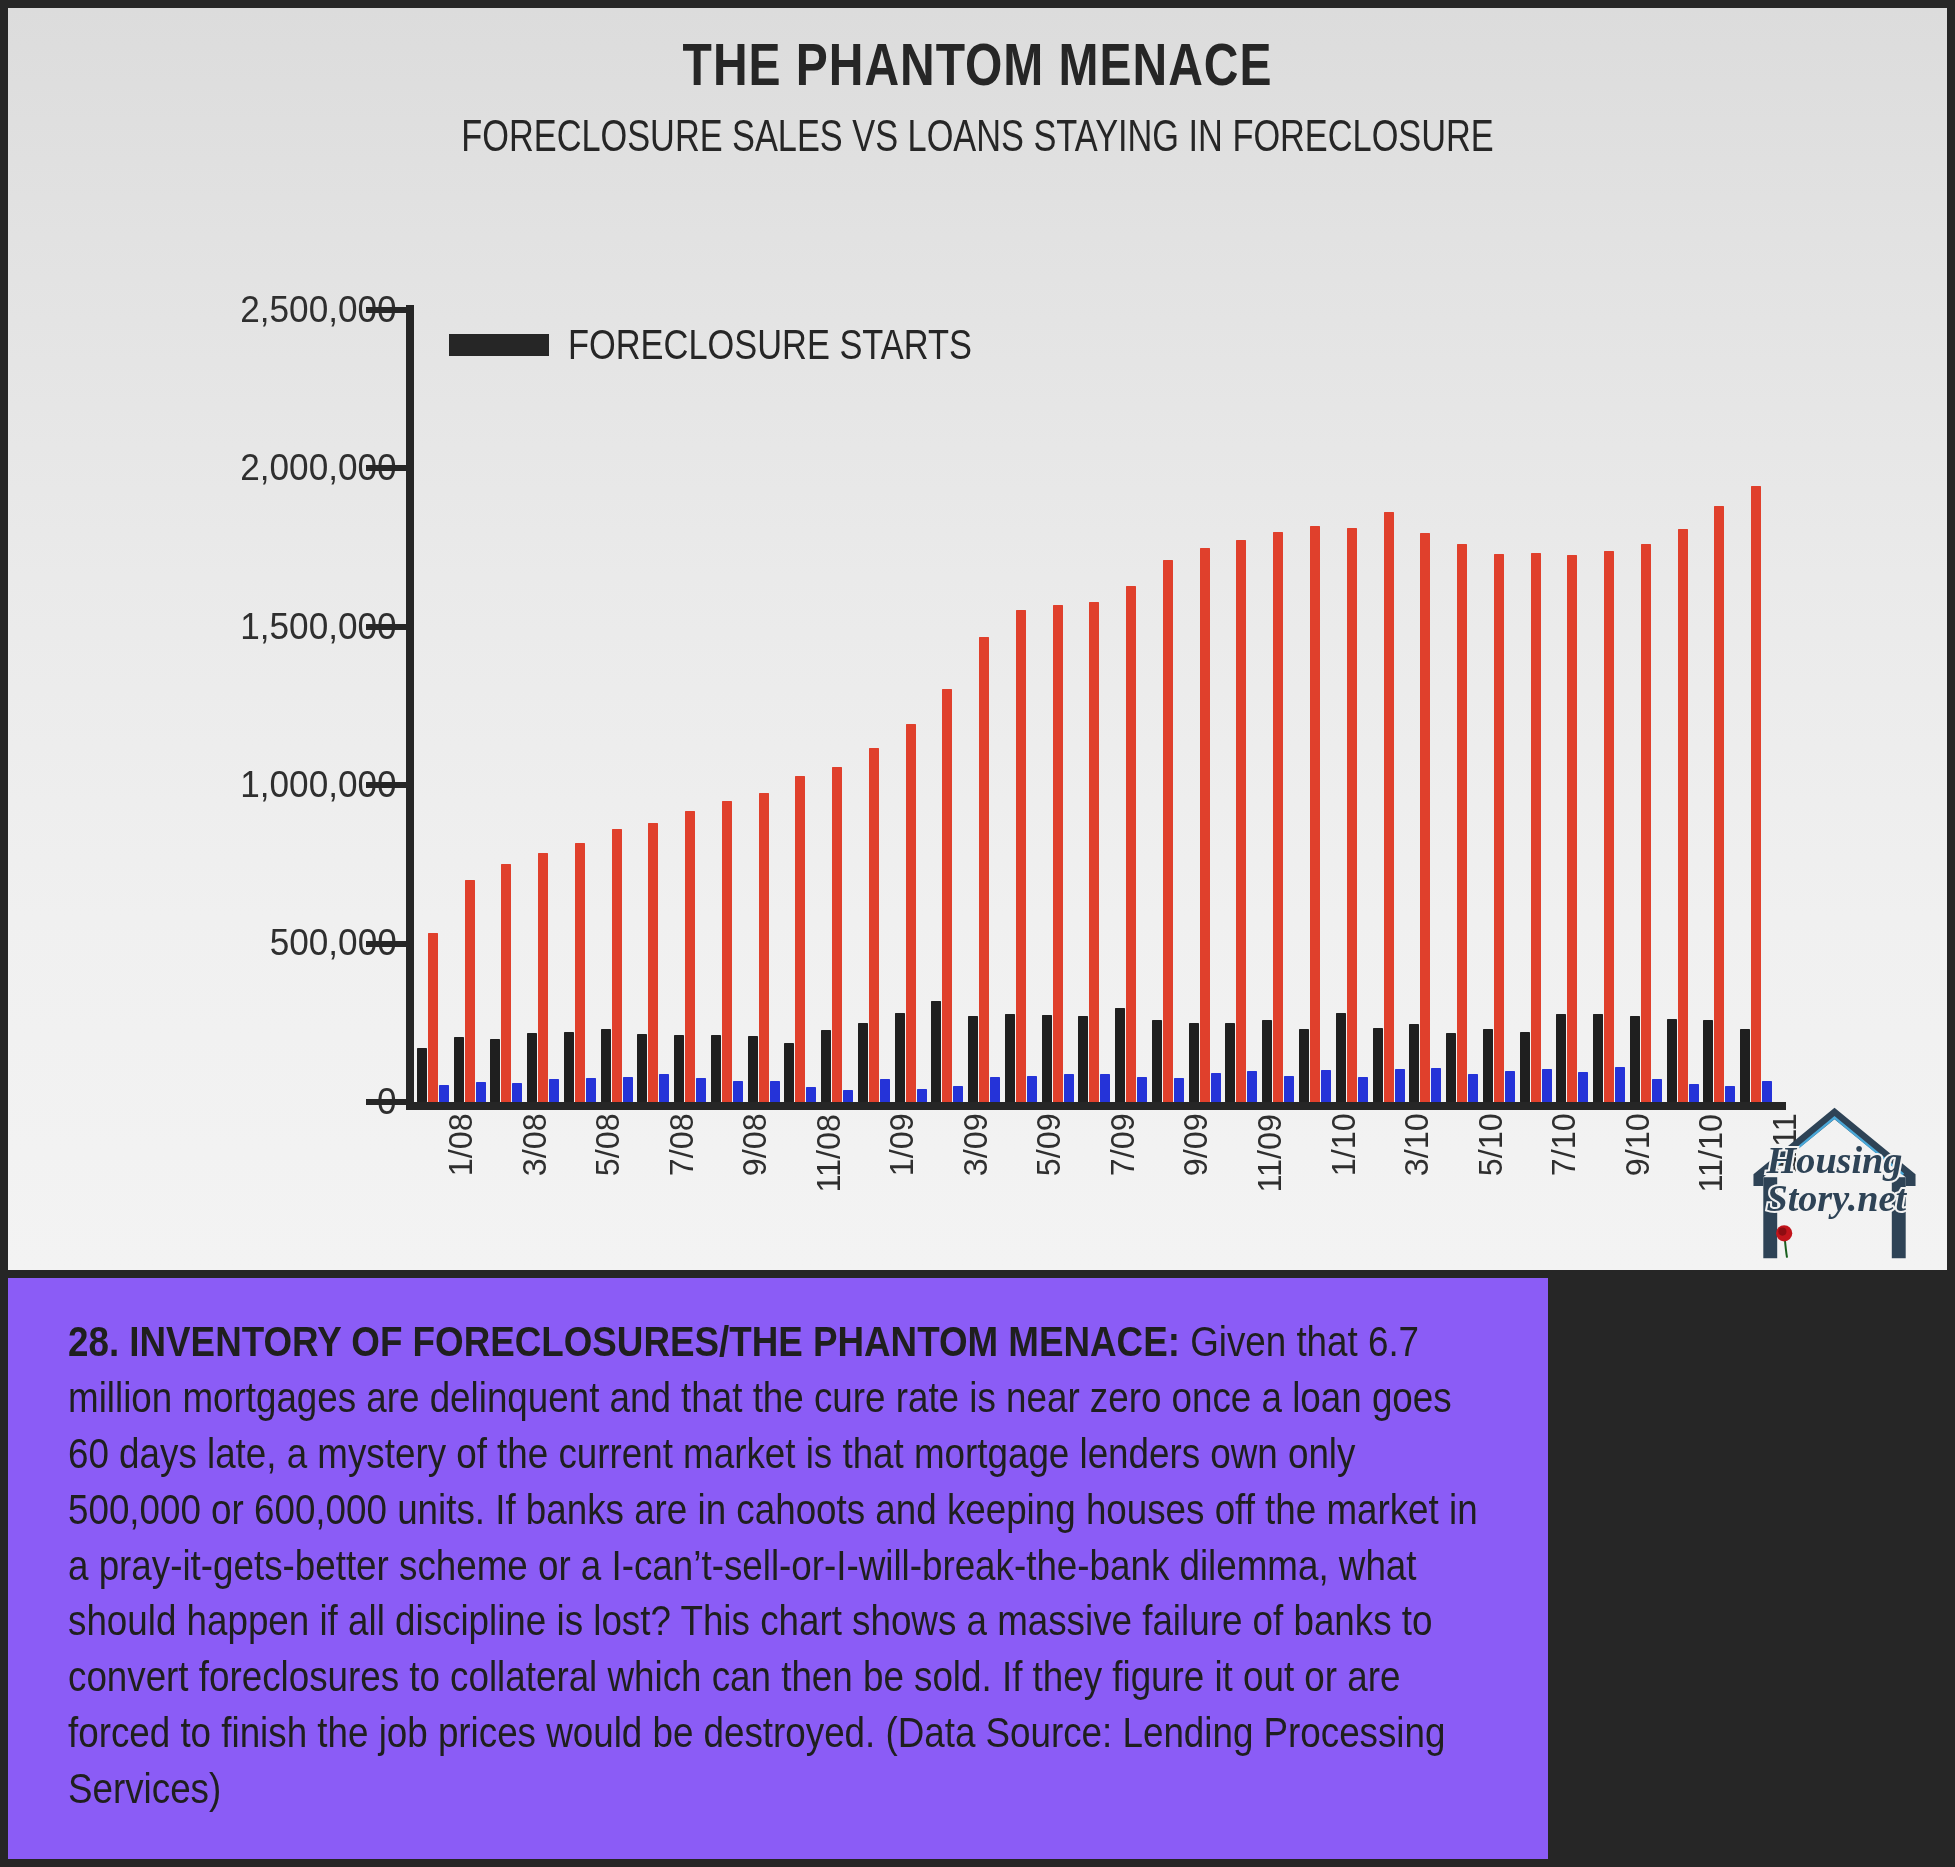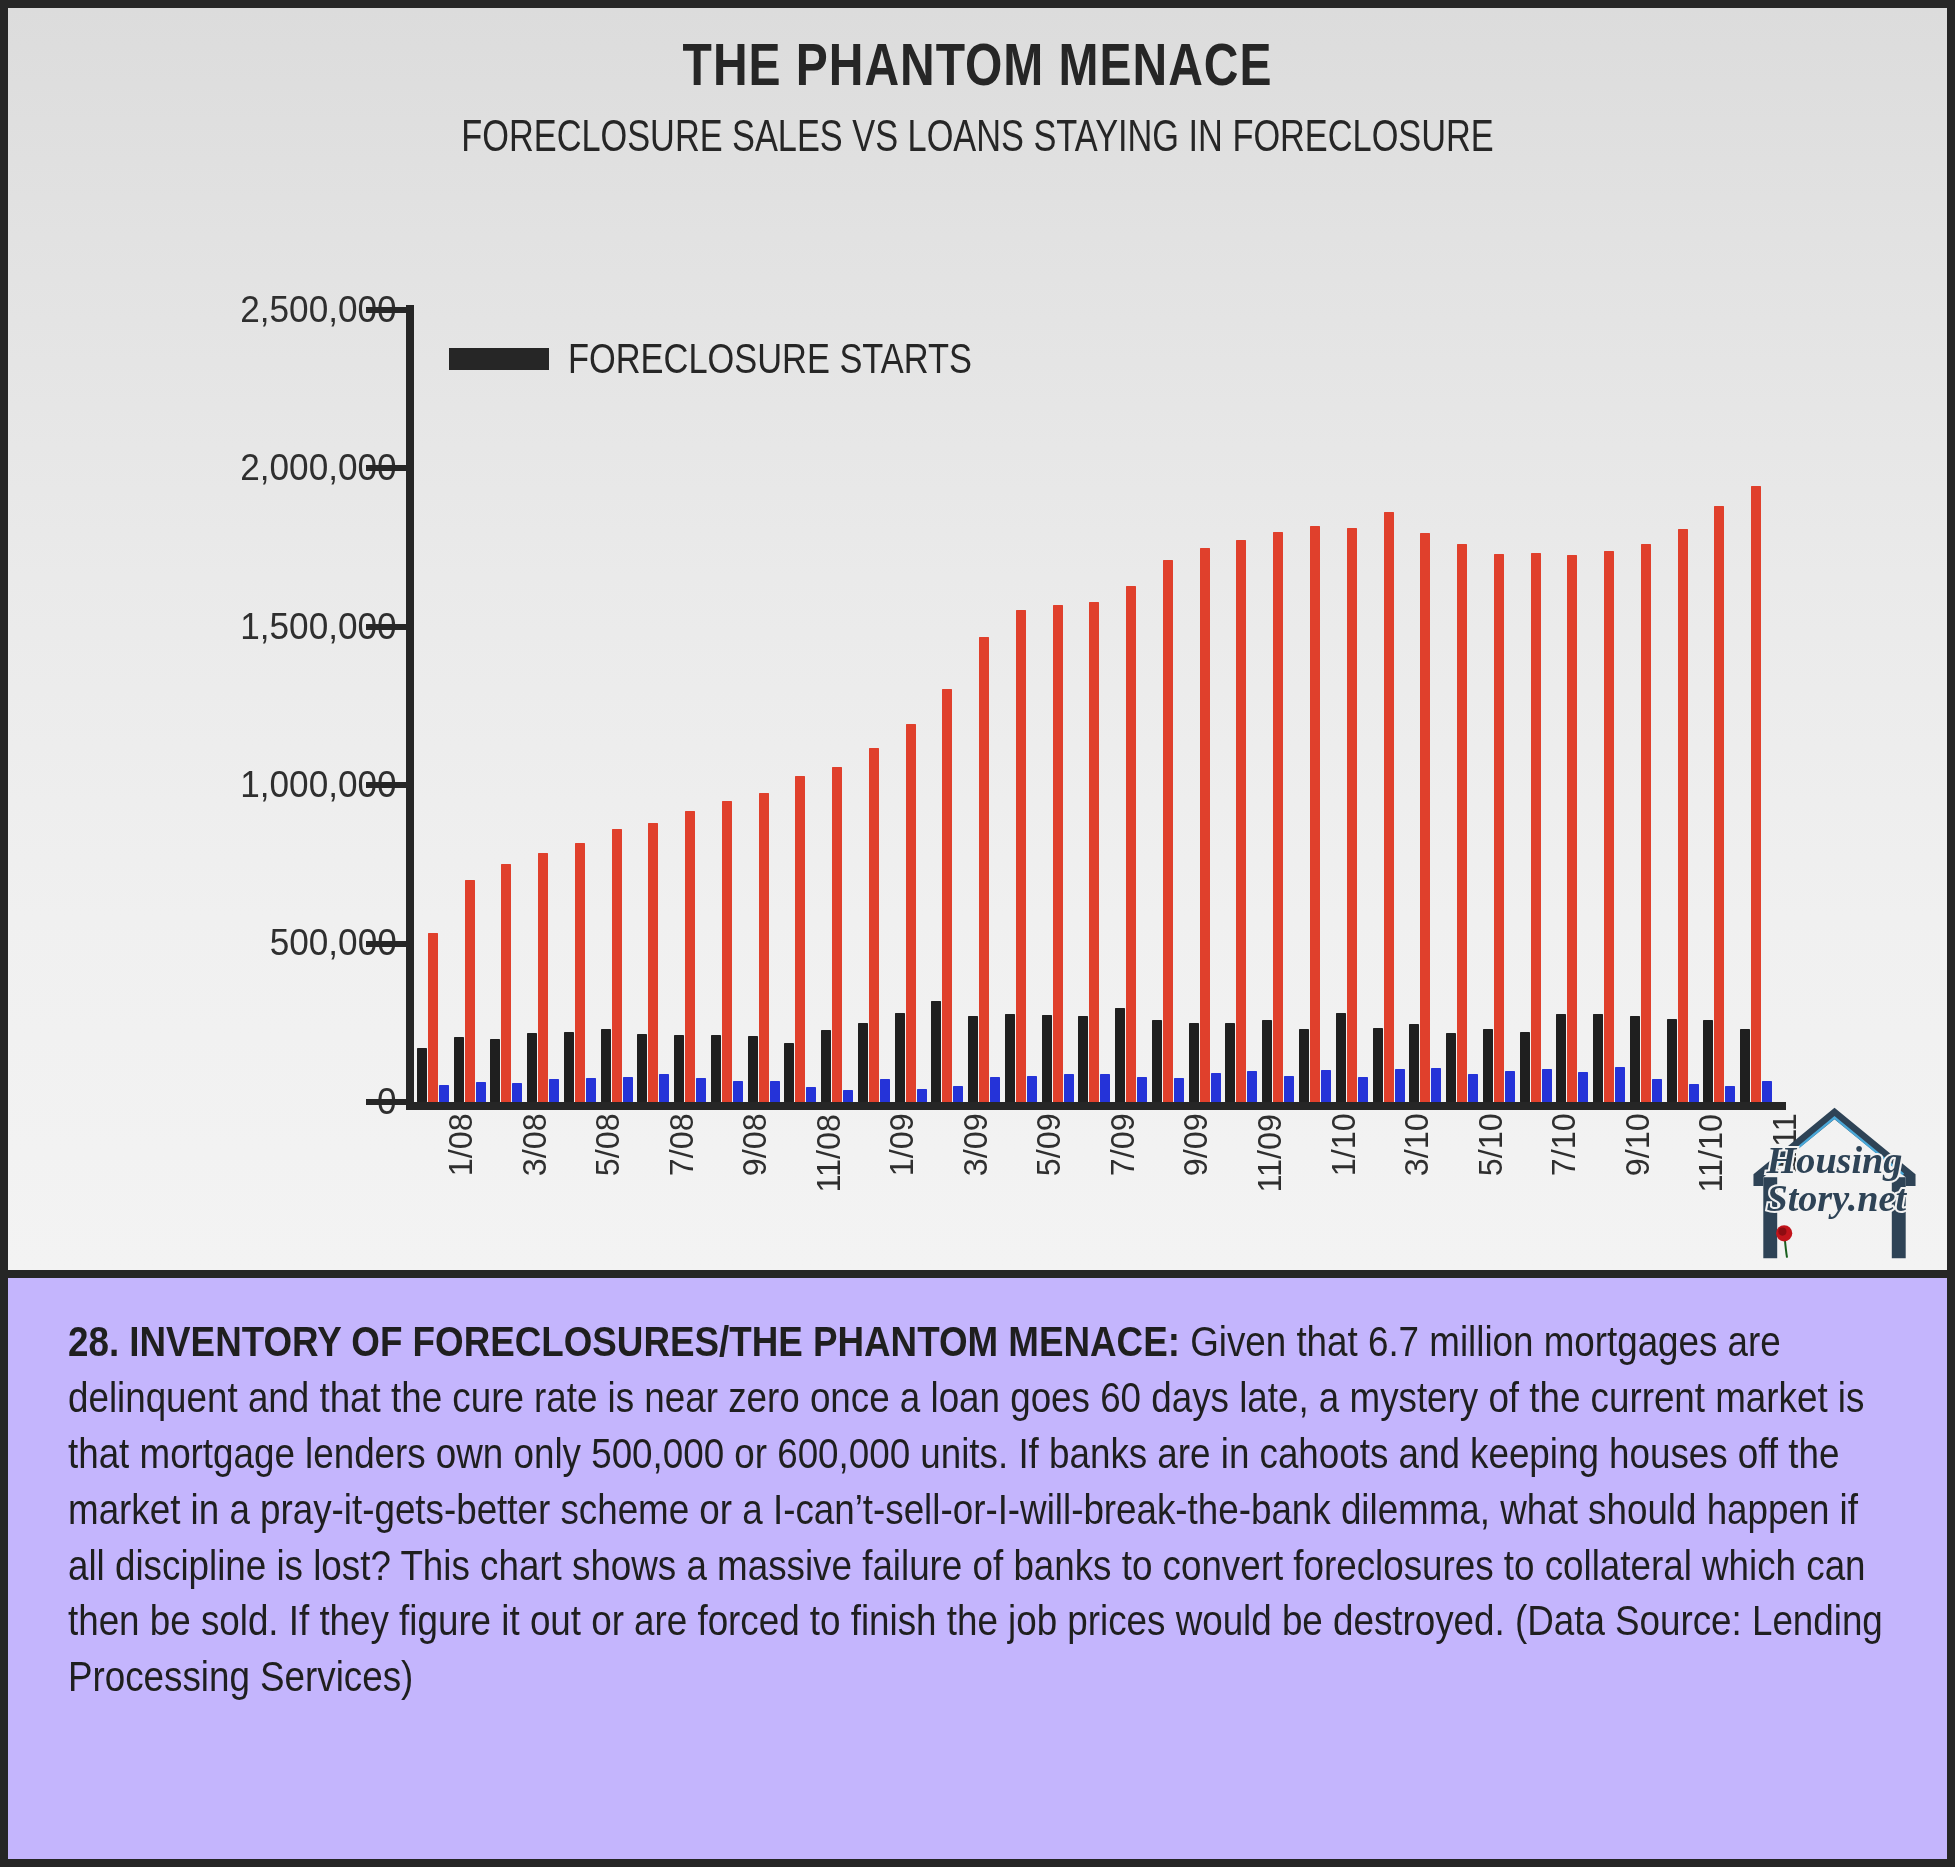--- a/index.html
+++ b/index.html
@@ -122,21 +122,21 @@
     font-size:34px;
     color:#2f2f2f;
     white-space:nowrap;
     transform-origin:left top;
     transform:rotate(-90deg) translateX(-100%) scaleX(0.95);
   }
 
   
   .legend{
     position:absolute;
-    left:441px; top:318px;
+    left:441px; top:304px;
     width:754px;
   }
   .legend-row{
     display:flex;
     align-items:center;
     height:65px;
     margin-bottom:35px;
   }
   .legend-swatch{
     width:100px; height:22px;
@@ -160,23 +160,23 @@
     width:191px; height:168px;
   }
   .logo svg{ width:100%; height:100%; display:block; }
 
   
   .divider{
     width:1939px; height:8px;
     background:#262626;
   }
   .caption-panel{
-    width:1939px;
+    width:1540px;
     height:581px;
-    background:#c4b5fd;
+    background:#8b5cf6;
     padding:36px 60px 8px 60px;
   }
   .caption{
     font-size:43px;
     line-height:1.30;
     color:#1f1f1f;
     text-align:left;
     transform:scaleX(0.855);
     transform-origin:left top;
     width:117%;

